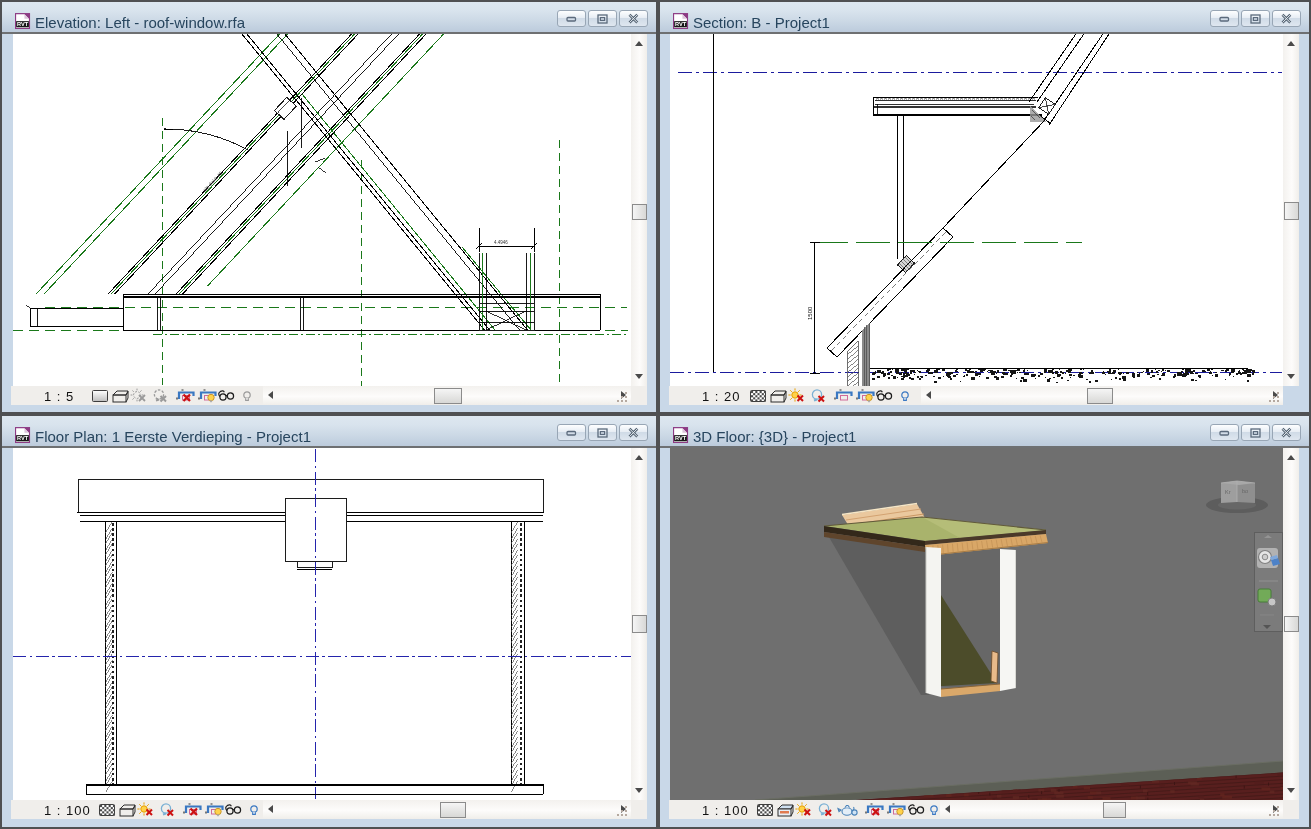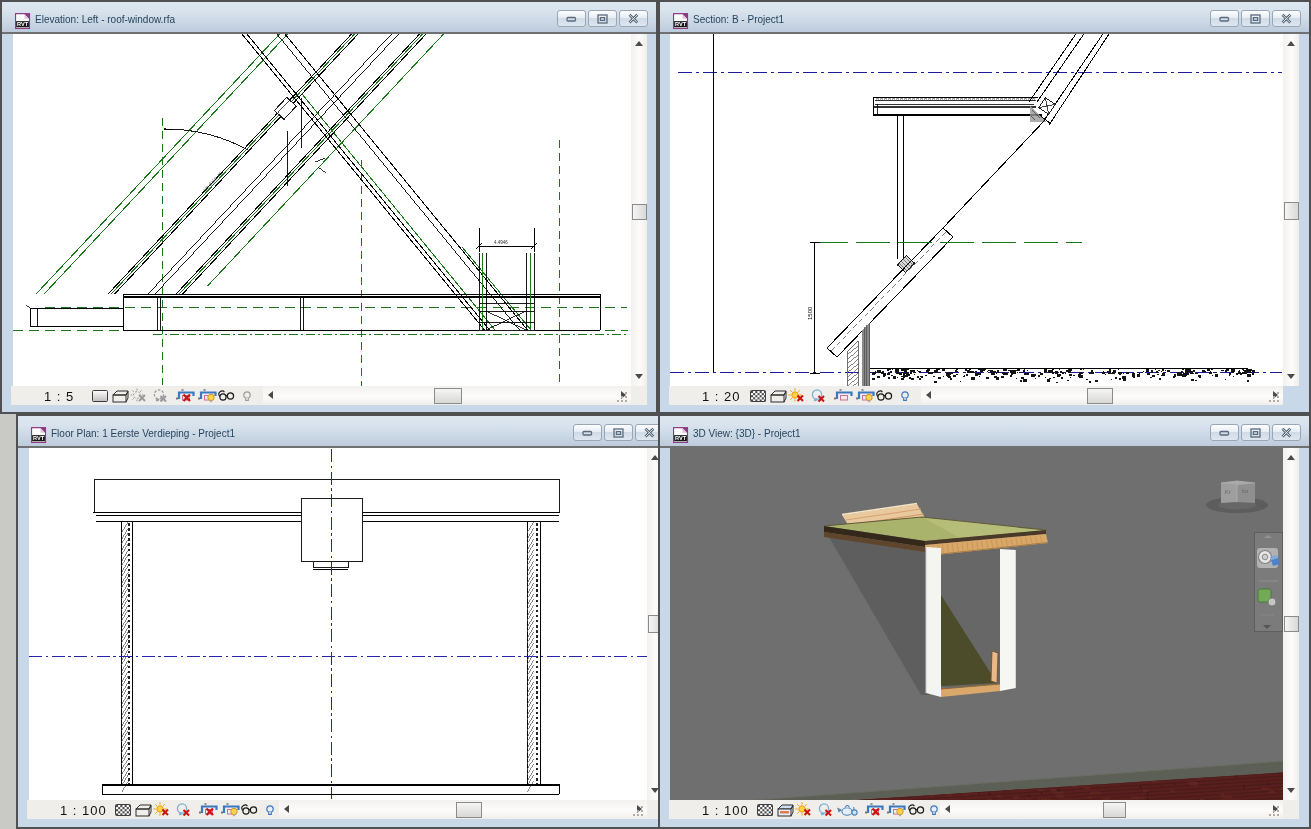--- a/index.html
+++ b/index.html
@@ -2,21 +2,21 @@
 <html><head>
 <meta charset="utf-8">
 <style>
 html,body{margin:0;padding:0;}
 body{width:1311px;height:829px;position:relative;background:#c9c9c6;overflow:hidden;
      font-family:"Liberation Sans",sans-serif;}
 .win{position:absolute;background:#c9d8e8;border:2px solid #4f5052;box-sizing:border-box;}
 .tb{position:absolute;left:0;right:0;top:0;height:30px;
     background:linear-gradient(#dde7f0 0%,#d8e3ed 30%,#cbd8e5 65%,#bccbdc 100%);
     border-bottom:2px solid #6e7072;}
-.tb .ttl{position:absolute;left:33px;top:12px;font-size:10px;color:#27455e;white-space:nowrap;}
+.tb .ttl{position:absolute;left:33px;top:12px;font-size:15px;color:#27455e;white-space:nowrap;}
 .ic{position:absolute;left:13px;top:11px;width:16px;height:17px;}
 .btns{position:absolute;top:8px;right:8px;height:17px;}
 .btn{display:inline-block;width:29px;height:17px;margin-left:2px;border:1px solid #98a6b5;
      border-radius:3px;box-sizing:border-box;vertical-align:top;
      background:linear-gradient(#fdfeff 0%,#e7edf4 45%,#d0dbe7 50%,#dfe7f0 100%);position:relative;}
 .cv{position:absolute;background:#fff;overflow:hidden;}
 .vsb{position:absolute;width:16px;background:linear-gradient(90deg,#f3f1ee 0%,#fdfcfb 55%,#f0eeea 100%);}
 .vth{position:absolute;left:1px;width:13px;border:1px solid #8b8b8b;
      background:linear-gradient(90deg,#f5f5f5,#d8d8d6);}
 .sb-ar{position:absolute;width:0;height:0;}
@@ -694,21 +694,21 @@
               <rect x="8" y="8" width="2" height="2"></rect>
               <rect x="4" y="4" width="2" height="2"></rect>
               <rect x="4" y="8" width="2" height="2"></rect>
               <rect x="0" y="8" width="2" height="2"></rect>
             </g>
           </svg></span>
       </div>
   </div>
 </div>
 
-<div class="win" id="w3" style="left:0;top:414px;width:658px;height:415px;margin-left:16px;">
+<div class="win" id="w3" style="left:0;top:414px;width:658px;height:415px;">
   <div class="tb">
       <svg class="ic" viewBox="0 0 17 18">
         <rect x="0" y="0" width="16" height="17" fill="#8d3b84"></rect>
 <path d="M1.2 1.2 h8.8 l4.8 4.8 v9.8 h-13.6 z" fill="#ffffff"></path>
 <path d="M10 1.2 l4.8 4.8 h-4.8 z" fill="#dcc6da"></path>
 <rect x="1.2" y="8.6" width="13.6" height="6.6" fill="#181818"></rect>
 <text x="8" y="14.2" font-size="6" font-weight="bold" fill="#ffffff" text-anchor="middle" font-family="Liberation Sans">RVT</text>
       </svg>
     <span class="ttl">Floor Plan: 1 Eerste Verdieping - Project1</span>
     <span class="btns"><span class="btn"><svg width="27" height="15" viewBox="0 0 27 15" style="position:absolute;left:0;top:0;">
@@ -937,21 +937,21 @@
 
 <div class="win" id="w4" style="left:658px;top:414px;width:653px;height:415px;">
   <div class="tb">
       <svg class="ic" viewBox="0 0 17 18">
         <rect x="0" y="0" width="16" height="17" fill="#8d3b84"></rect>
 <path d="M1.2 1.2 h8.8 l4.8 4.8 v9.8 h-13.6 z" fill="#ffffff"></path>
 <path d="M10 1.2 l4.8 4.8 h-4.8 z" fill="#dcc6da"></path>
 <rect x="1.2" y="8.6" width="13.6" height="6.6" fill="#181818"></rect>
 <text x="8" y="14.2" font-size="6" font-weight="bold" fill="#ffffff" text-anchor="middle" font-family="Liberation Sans">RVT</text>
       </svg>
-    <span class="ttl">3D View: {3D} - Project1</span>
+    <span class="ttl">3D Floor: {3D} - Project1</span>
     <span class="btns"><span class="btn"><svg width="27" height="15" viewBox="0 0 27 15" style="position:absolute;left:0;top:0;">
             <rect x="9" y="6.5" width="8.5" height="3.5" rx="1" fill="none" stroke="#5b6a7c" stroke-width="1.3"></rect>
           </svg></span><span class="btn"><svg width="27" height="15" viewBox="0 0 27 15" style="position:absolute;left:0;top:0;">
             <rect x="9" y="4" width="9" height="8" fill="none" stroke="#5b6a7c" stroke-width="1.3"></rect>
             <rect x="11.4" y="6.6" width="4.2" height="2.8" fill="none" stroke="#5b6a7c" stroke-width="1.2"></rect>
           </svg></span><span class="btn"><svg width="27" height="15" viewBox="0 0 27 15" style="position:absolute;left:0;top:0;">
             <path d="M9.5 3.8 L17.3 11.6 M17.3 3.8 L9.5 11.6" stroke="#51606f" stroke-width="2.7" fill="none"></path>
             <path d="M9.5 3.8 L17.3 11.6 M17.3 3.8 L9.5 11.6" stroke="#e9eef4" stroke-width="1" fill="none"></path>
           </svg></span></span>
   </div>

